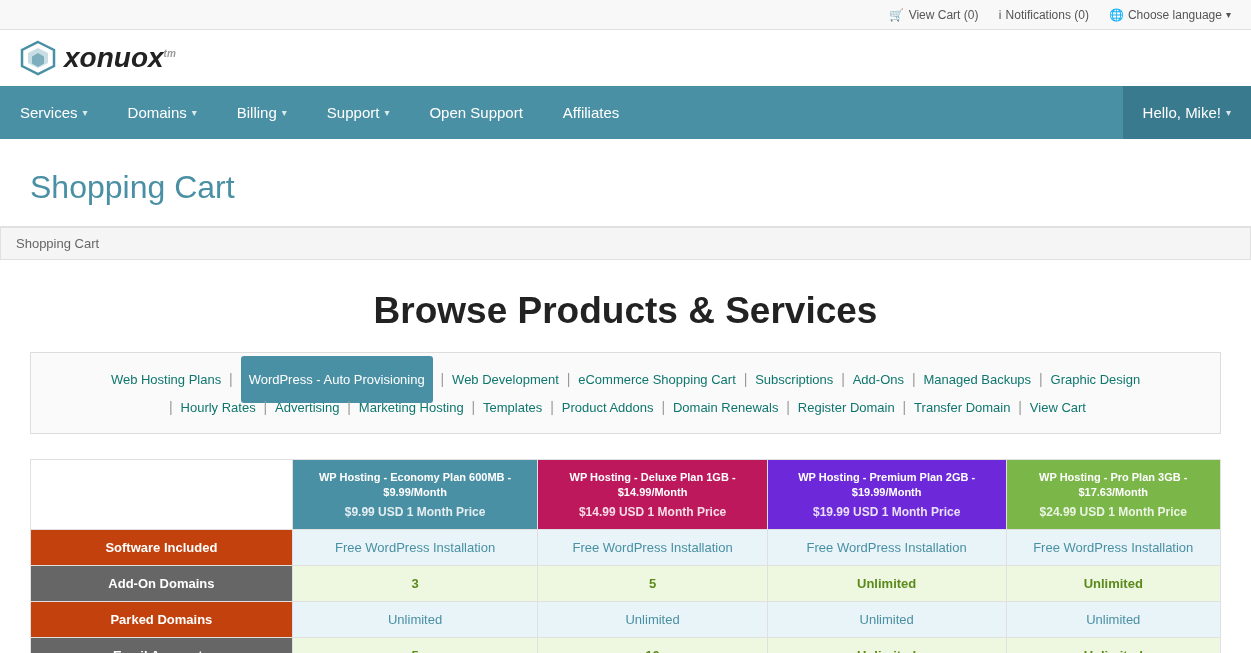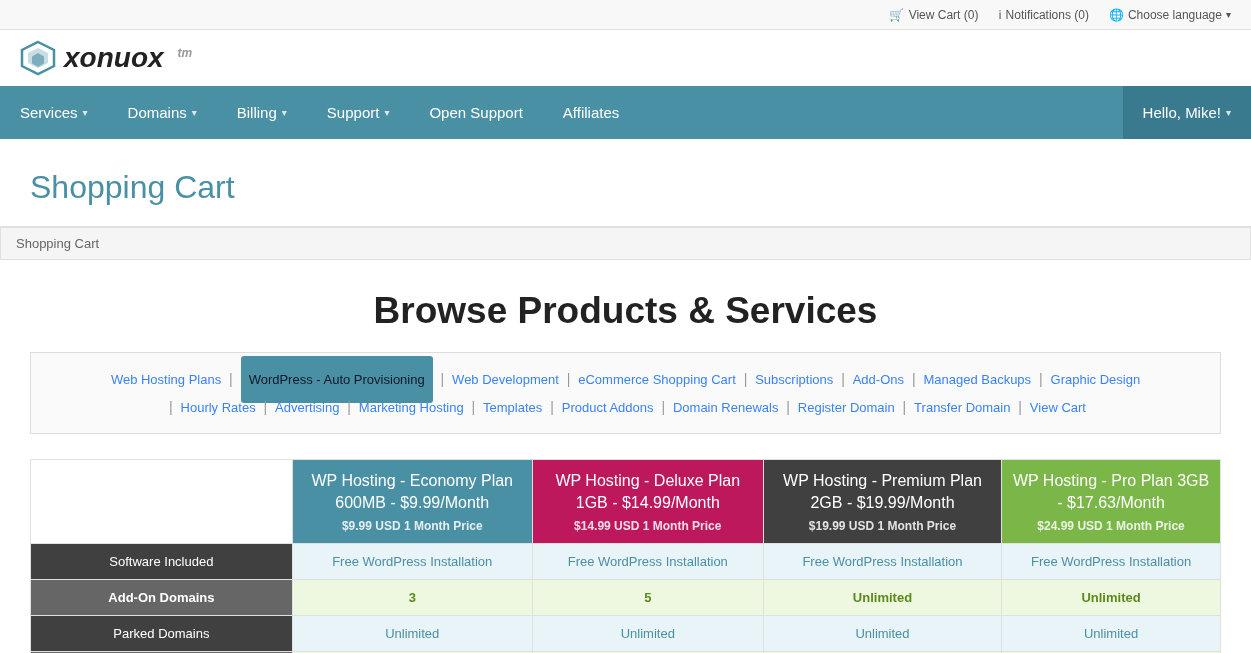--- a/index.html
+++ b/index.html
@@ -36,24 +36,23 @@
       width: 36px;
       height: 36px;
     }
     .logo-text {
       font-size: 28px;
       font-weight: bold;
       color: #222;
       font-style: italic;
     }
     .logo-tm {
-      font-size: 12px;
+      font-size: 10px;
       vertical-align: super;
       color: #999;
-      margin-left: 14px;
     }
 
     
     .nav {
       background: #4a90a4;
       display: flex;
       align-items: center;
       padding: 0;
     }
     .nav-item {
@@ -110,27 +109,27 @@
     
     .category-links {
       border: 1px solid #ddd;
       background: #fafafa;
       padding: 12px 15px;
       text-align: center;
       margin-bottom: 25px;
       line-height: 2;
     }
     .category-links a {
-      color: #3b82f6;
+      color: #0f766e;
       text-decoration: none;
       font-size: 13px;
     }
     .category-links .active {
       background: #4a90a4;
-      color: #0f172a;
+      color: #ffffff;
       padding: 16px 8px;
       border-radius: 3px;
     }
     .category-links .sep { color: #999; margin: 0 4px; }
 
     
     .comparison-table {
       width: 100%;
       border-collapse: collapse;
     }
@@ -150,45 +149,45 @@
     
     .plan-header-economy {
       background: #4a90a4;
       color: #fff;
     }
     .plan-header-deluxe {
       background: #be185d;
       color: #fff;
     }
     .plan-header-premium {
-      background: #404040;
+      background: #6d28d9;
       color: #fff;
     }
     .plan-header-pro {
       background: #7ab648;
       color: #fff;
     }
     .plan-name {
-      font-size: 16px;
-      font-weight: normal;
+      font-size: 11px;
+      font-weight: bold;
       line-height: 1.4;
     }
     .plan-price-sub {
       font-size: 12px;
       opacity: 0.85;
       margin-top: 4px;
     }
     
     .row-light-blue td { background: #e8f4f8; color: #4a90a4; }
     .row-light-green td { background: #eef7e0; color: #5a8a1a; font-weight: bold; }
     .row-light-blue .feature-col, .row-light-green .feature-col {
       background: #666;
       color: #fff;
     }
-    .row-light-blue td.feature-col { background: #404040; }
+    .row-light-blue td.feature-col { background: #c2410c; font-weight: bold; }
     .row-light-green td.feature-col { background: #666; }
   </style>
 </head>
 <body>
 
 <div class="top-bar">
   <div class="top-bar-item">
     <span>🛒</span>
     <a href="#">View Cart (0)</a>
   </div>

